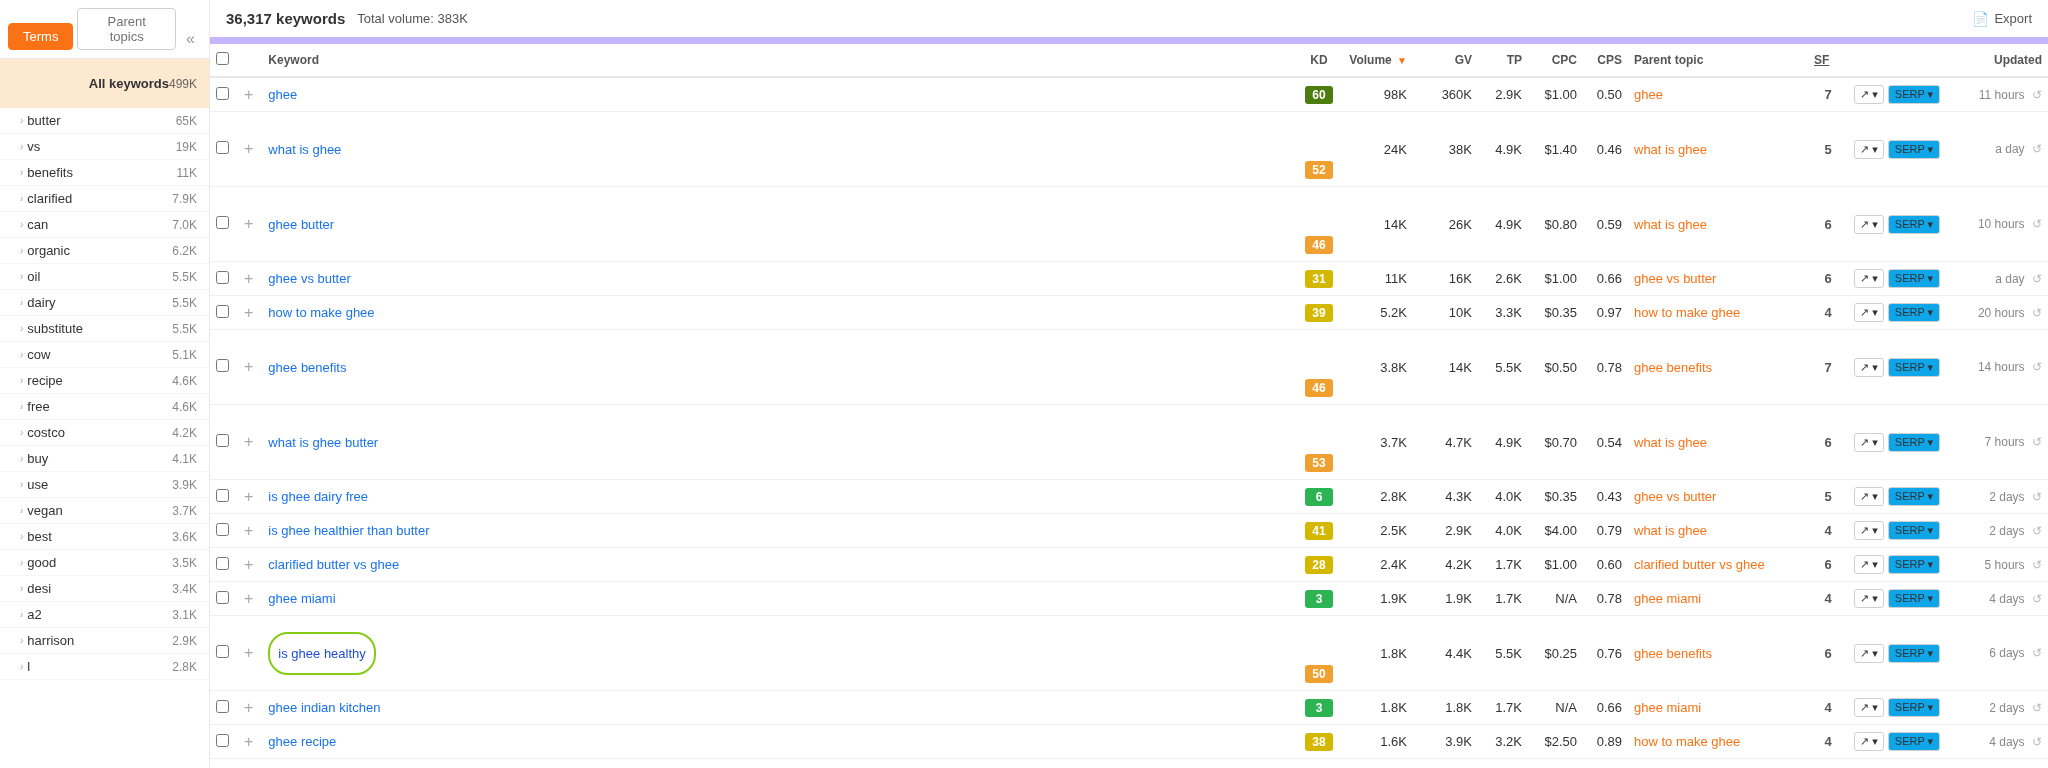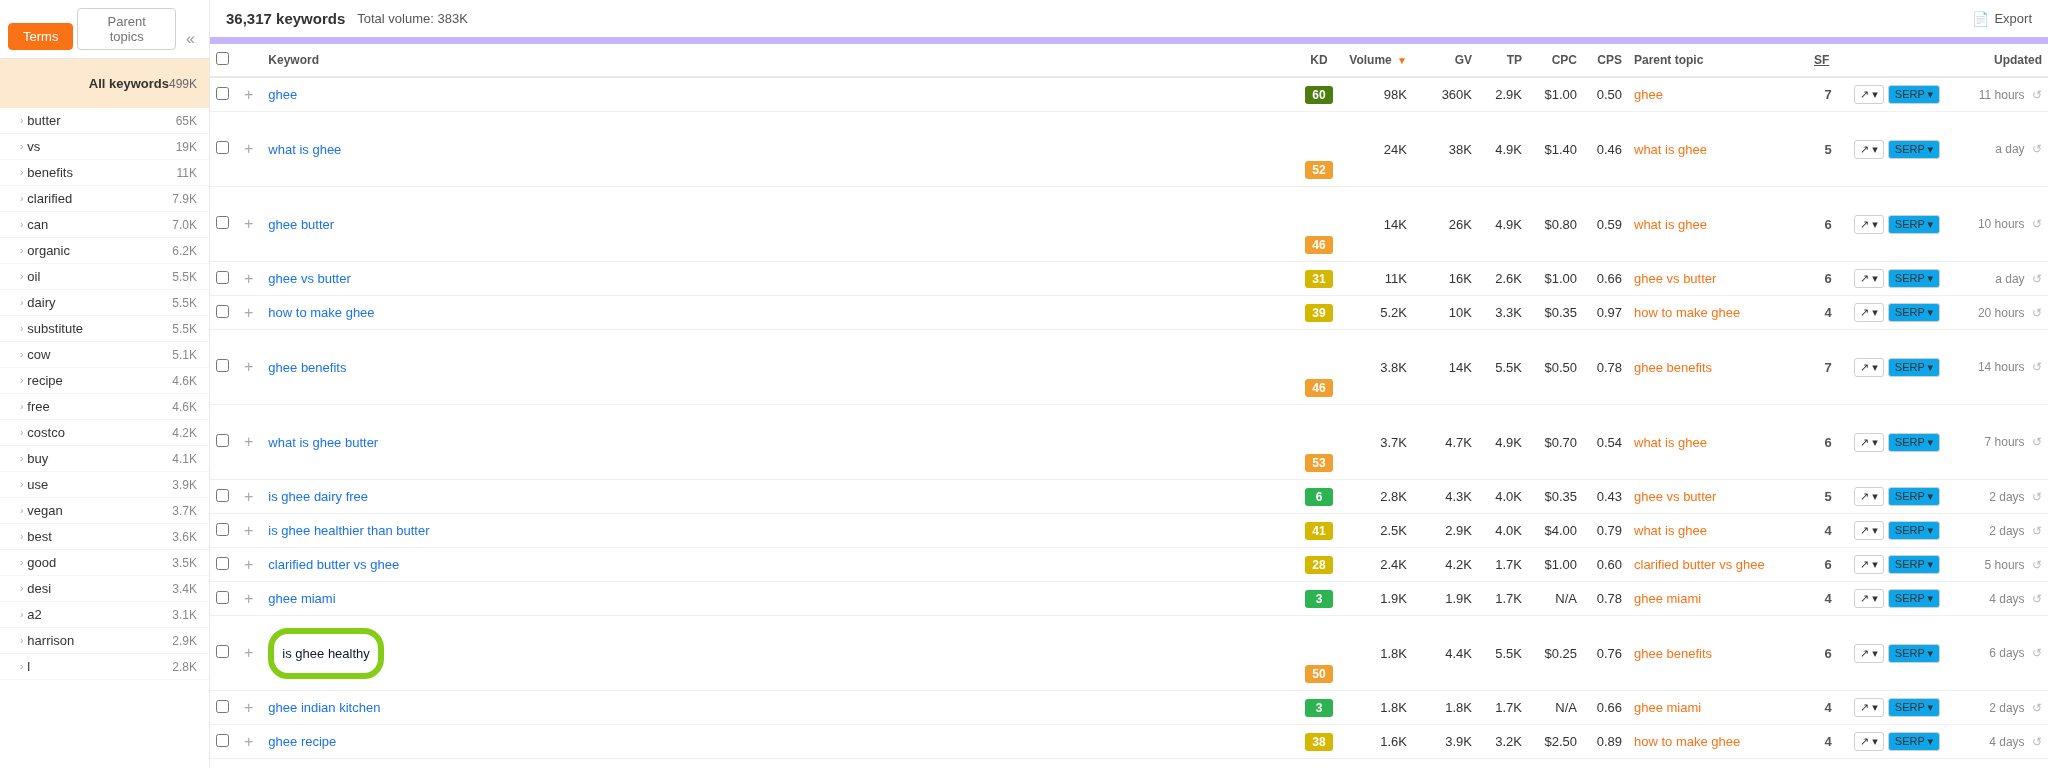--- a/index.html
+++ b/index.html
@@ -62,21 +62,21 @@
 
     .sf-num { font-weight: 600; color: #555; font-size: 13px; }
     .serp-btn { display: inline-flex; align-items: center; background: #0ea5e9; border: 1px solid #d0d0d0; border-radius: 3px; padding: 2px 6px; font-size: 11px; cursor: pointer; color: #333; gap: 2px; }
     .trend-btn { display: inline-flex; align-items: center; background: #fff; border: 1px solid #d0d0d0; border-radius: 3px; padding: 2px 5px; font-size: 11px; cursor: pointer; color: #333; }
 
     .chk-cell input { cursor: pointer; }
     .plus-btn { background: none; border: none; cursor: pointer; color: #aaa; font-size: 16px; padding: 0 3px; font-weight: 300; }
     .refresh-icon { color: #bbb; font-size: 12px; margin-left: 4px; }
 
     .keyword-link { color: #1a73e8; cursor: pointer; font-size: 13px; }
-    .highlight-circle { display: inline-block; border: 6px solid #84cc16; border-radius: 20px; padding: 12px 8px; color: #0f172a; cursor: pointer; }
+    .highlight-circle { display: inline-block; border: 2px solid #84cc16; border-radius: 20px; padding: 12px 8px; color: #1d4ed8; cursor: pointer; }
 
     .actions-cell { display: flex; align-items: center; gap: 4px; }
 
     .sort-arrow { color: #f97316; font-size: 10px; margin-left: 2px; }
   </style>
 </head>
 <body>
 
 <div id="sidebar">
   <div id="sidebar-header">

